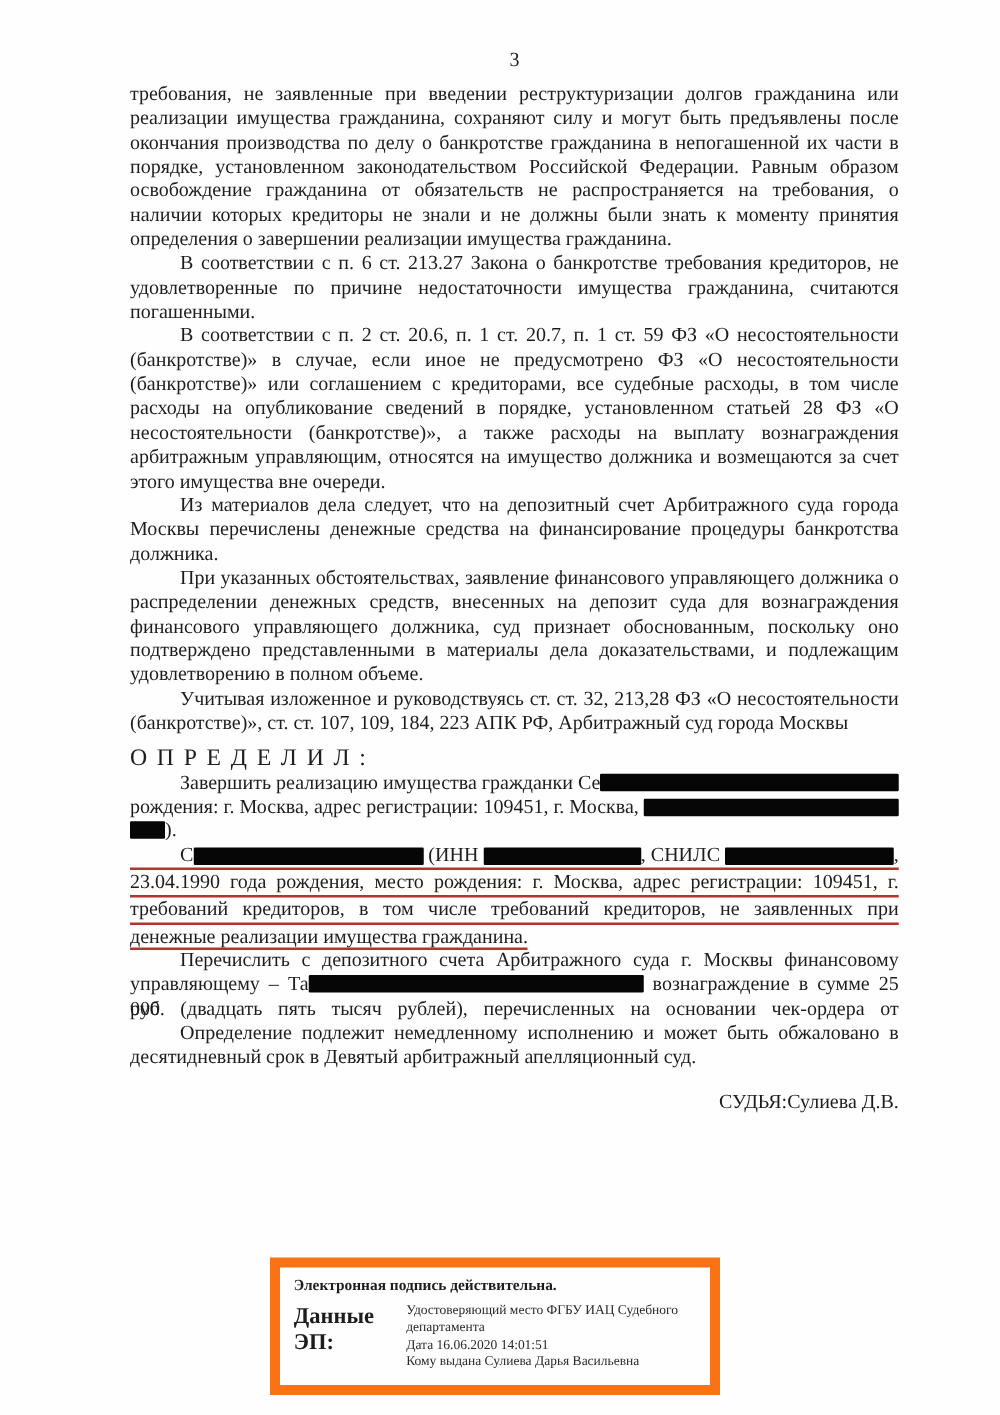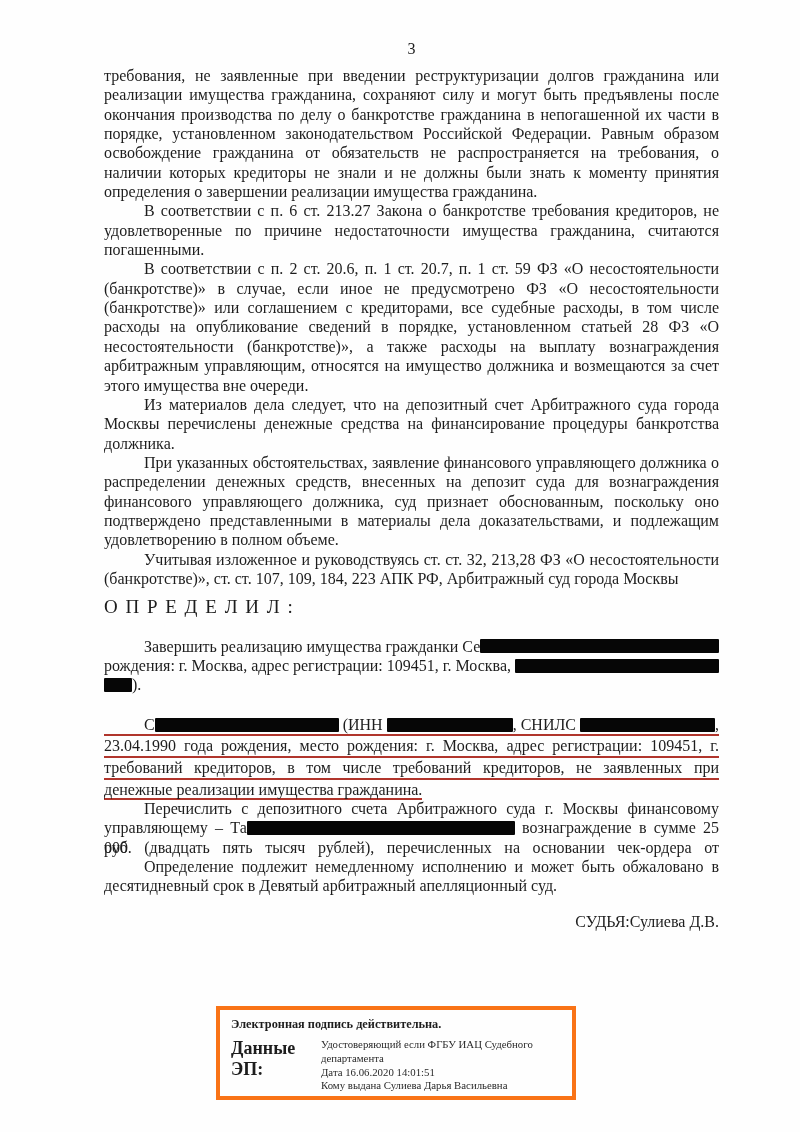--- a/index.html
+++ b/index.html
@@ -35,37 +35,37 @@
     margin-top:9px;font-size:19px;line-height:19.35px;
   }
   
   .rline{position:relative;height:19.35px;line-height:19.35px;box-sizing:border-box;}
   .rline.redline{height:21.7px;line-height:19.2px;border-bottom:2.6px solid var(--underline);}
   .justline{text-align:justify;text-align-last:justify;}
   .leftline{text-align:left;}
   .flexline{display:flex;align-items:center;}
   .flexline .tseg{white-space:pre;}
   .indented:not(.flexline){text-indent:40px;}
-  .flexline.indented{padding-left:40px;margin-top:20px;}
+  .flexline.indented{padding-left:40px;}
   .redact{
     display:inline-block;height:14px;background:var(--redact);
     vertical-align:-2px;border-radius:1px;
   }
   .flexline .redact{vertical-align:initial;}
   .redact.fill{flex:1 1 auto;}
   .uline{border-bottom:2.6px solid var(--underline);padding-bottom:0.5px;}
   
   .sig-row{
     display:flex;justify-content:flex-end;
     margin-top:16px;padding-left:40px;font-size:16px;
   }
   
   .stamp{
-    position:absolute;left:216px;top:1006px;width:360px;height:94px;
-    border:4px solid #f97316;box-sizing:border-box;
+    position:absolute;left:216px;top:1006px;width:360px;height:110px;
+    border:8px solid #f97316;box-sizing:border-box;
     padding:7px 14px 0 11px;background:var(--pagebg);
   }
   .stamp-valid{font-weight:bold;font-size:12.3px;line-height:15px;margin-bottom:6px;}
   .stamp-row{display:flex;}
   .stamp-label{font-weight:bold;font-size:18px;flex:none;width:76px;margin-right:14px;}
   .stamp-details{font-size:10.8px;line-height:13.8px;width:238px;color:#2a2a2a;}
 </style>
 </head>
 <body>
 
@@ -116,20 +116,20 @@
       <span>СУДЬЯ:</span>
       <span>Сулиева Д.В.</span>
     </div>
   </div>
 
   <div class="stamp">
     <div class="stamp-valid">Электронная подпись действительна.</div>
     <div class="stamp-row">
       <div class="stamp-label">Данные ЭП:</div>
       <div class="stamp-details" id="stamp-details">
-          <div>Удостоверяющий если ФГБУ ИАЦ Судебного департамента</div>
+          <div>Удостоверяющий место ФГБУ ИАЦ Судебного департамента</div>
           <div>Дата 16.06.2020 14:01:51</div>
           <div>Кому выдана Сулиева Дарья Васильевна</div>
         </div>
     </div>
   </div>
 
 </div>
 
 </body></html>

